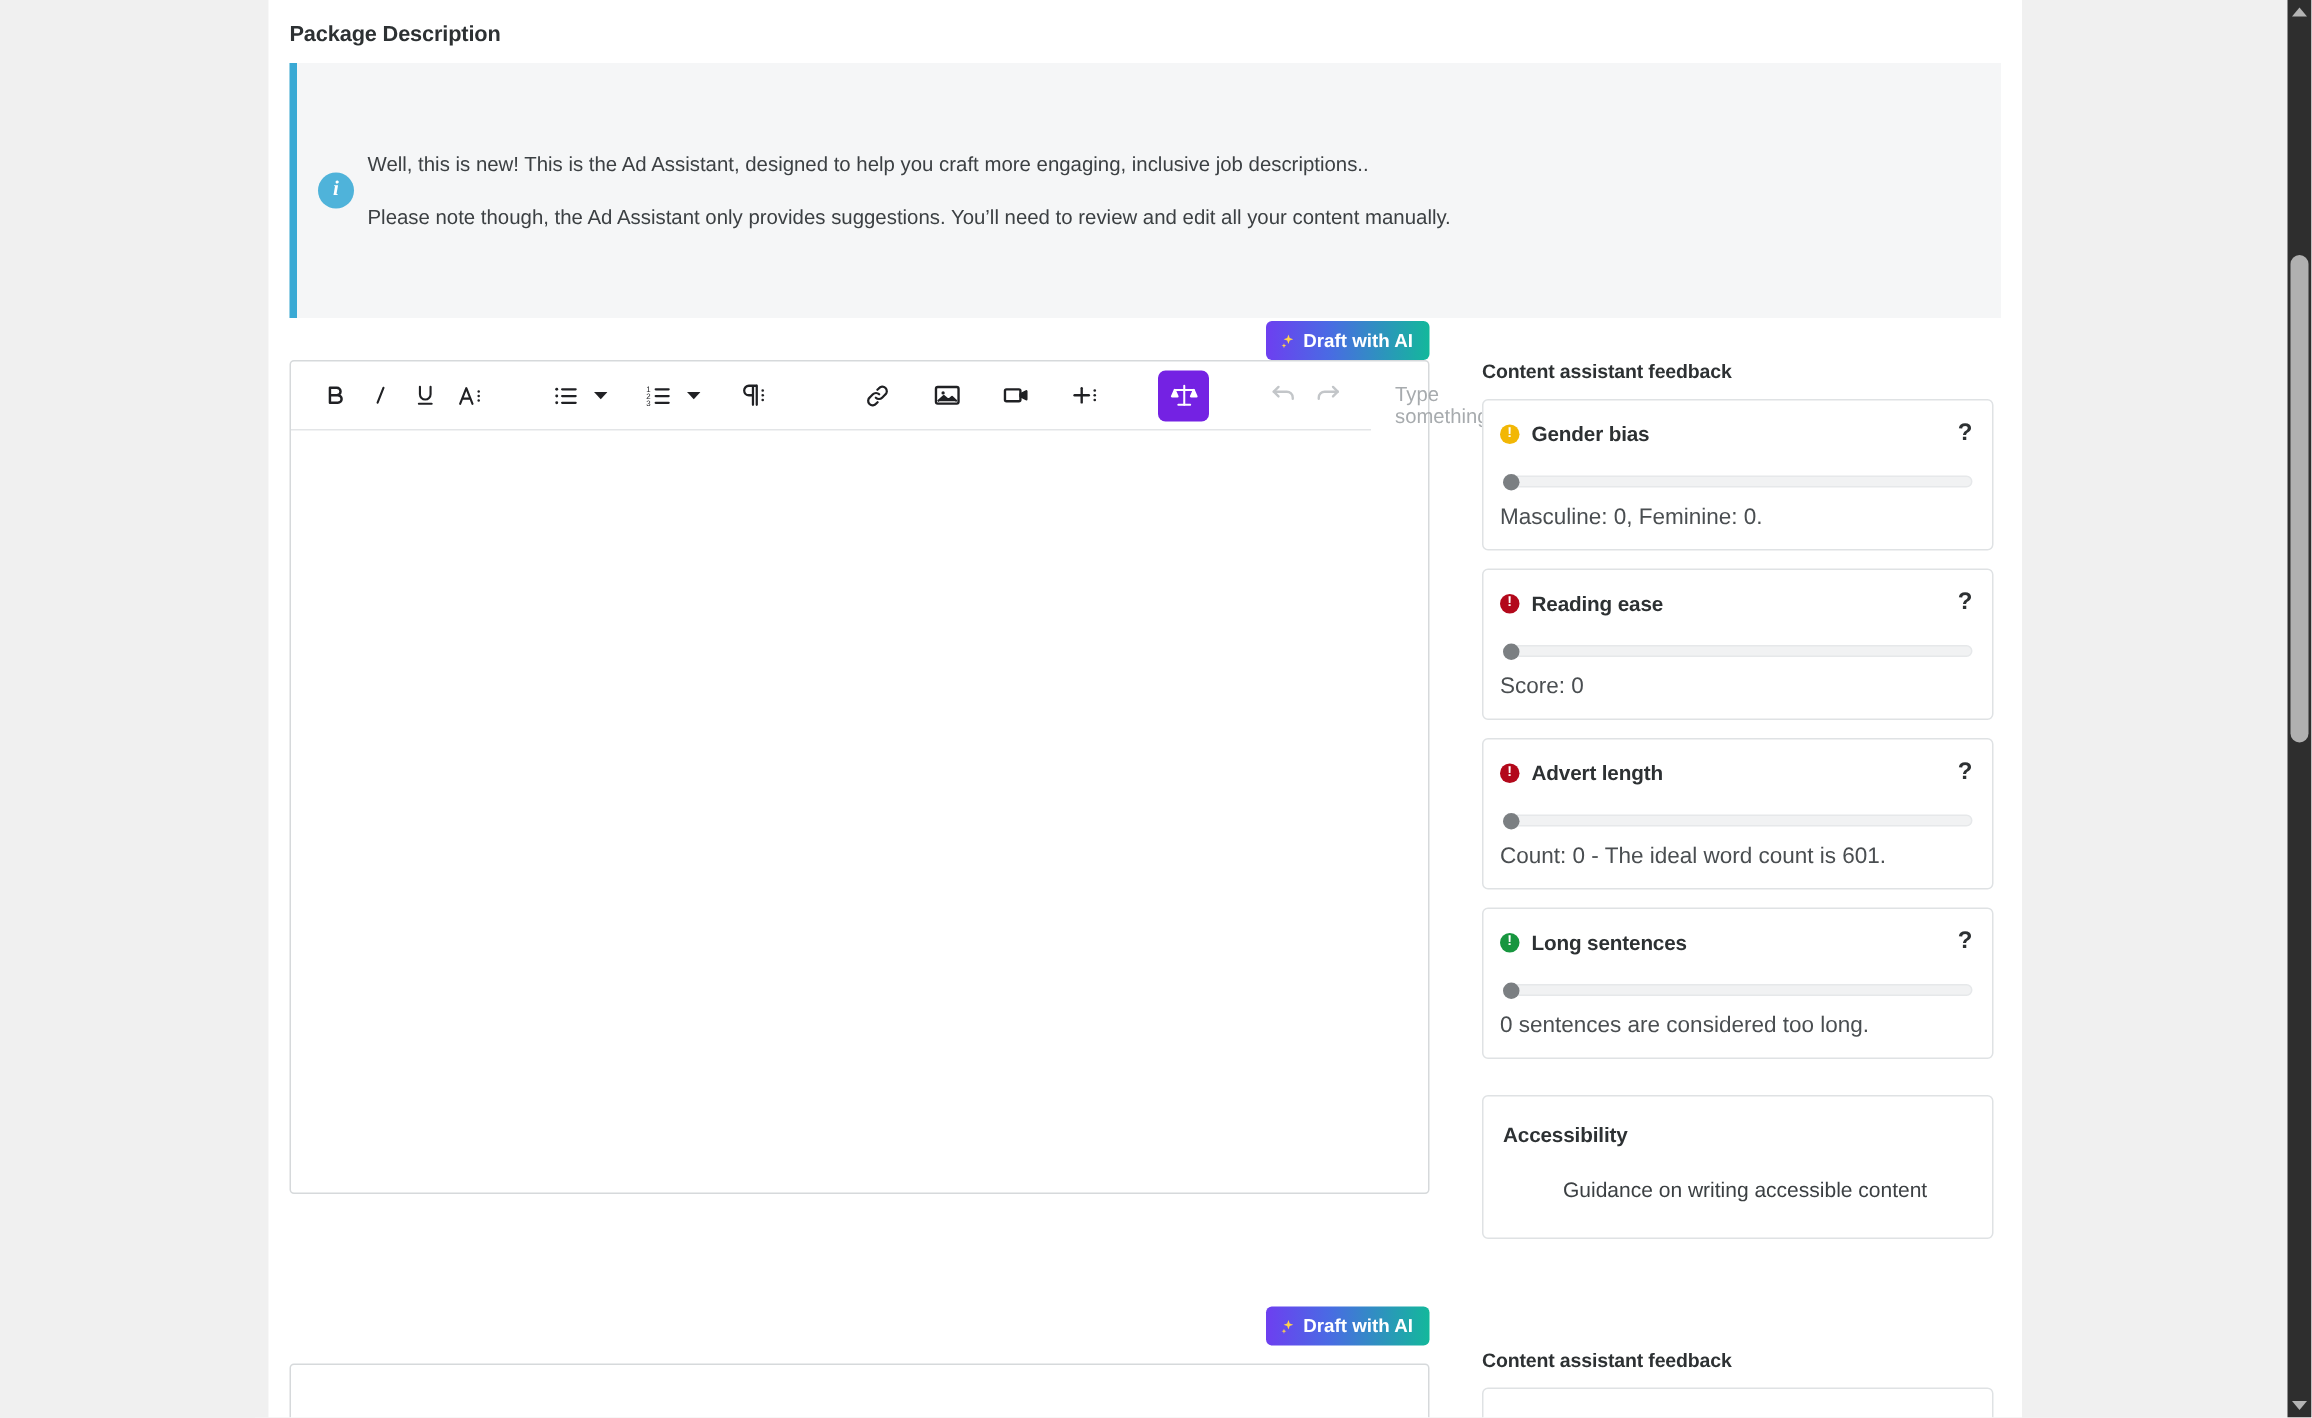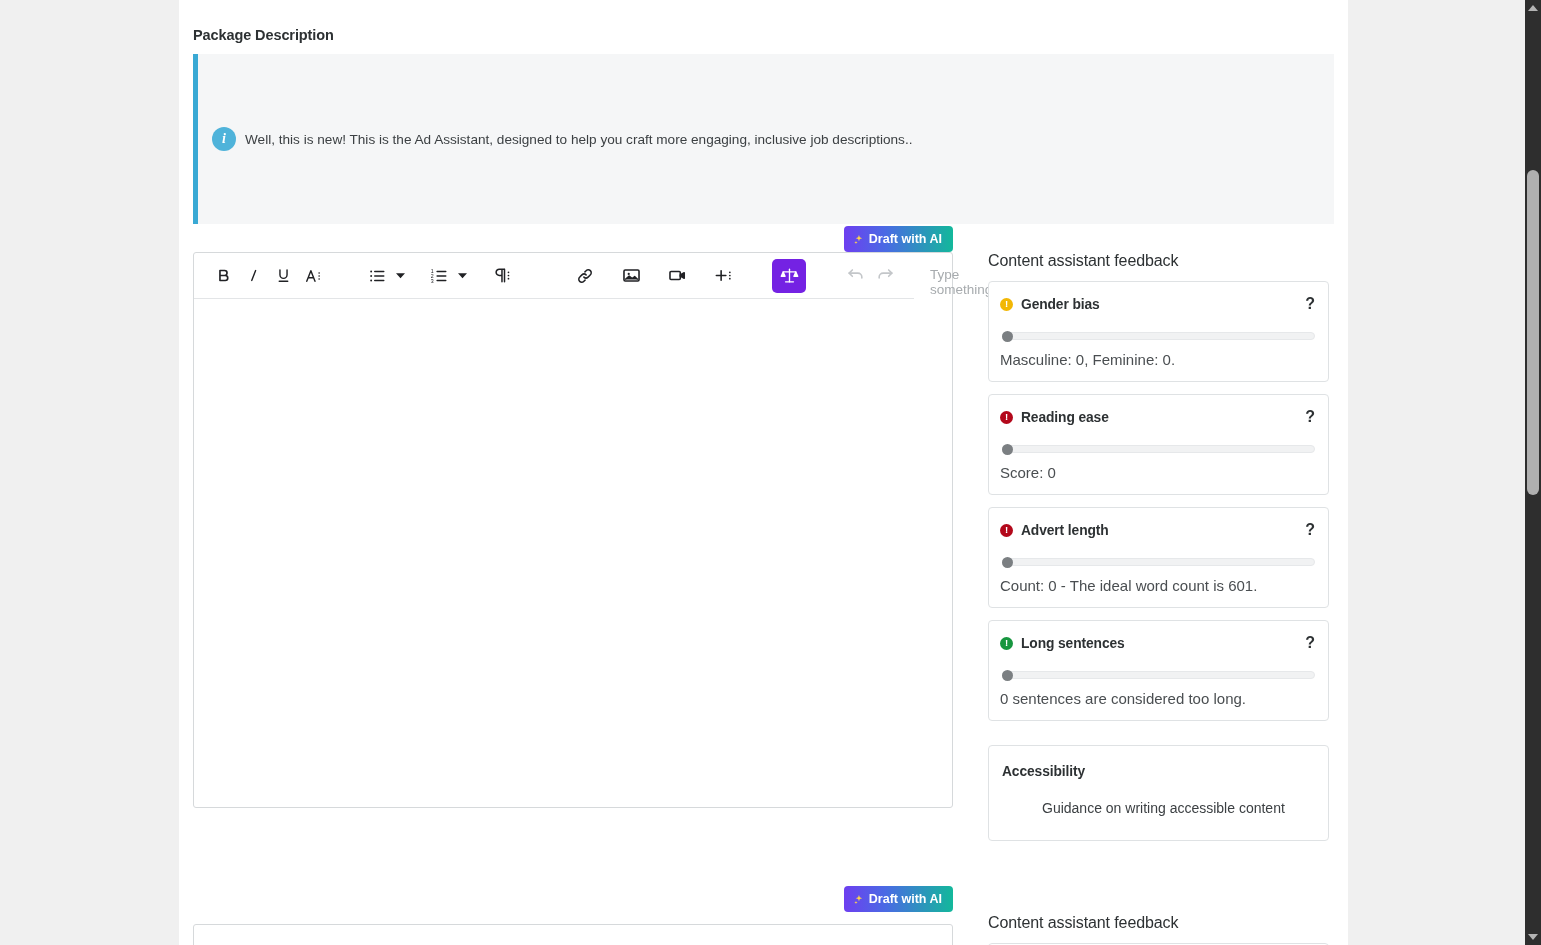--- a/index.html
+++ b/index.html
@@ -21,21 +21,21 @@
     padding: 0 14px;
     overflow: hidden;
   }
 
   
   .section-title {
     font-size: 14.5px;
     font-weight: bold;
     color: #2d3133;
     letter-spacing: -0.1px;
-    padding-top: 27px;
+    padding-top: 15px;
   }
 
   
   .info-banner {
     position: relative;
     margin-top: 11px;
     background: #f5f6f7;
     border-left: 5px solid #39a9d4;
     height: 170px;
     display: flex;
@@ -134,21 +134,21 @@
   .editor-body {
     flex: 1;
     padding: 14px 16px;
     font-size: 13.5px;
     color: #a7abae;
     cursor: text;
   }
 
   
   .panel-title {
-    font-size: 16px; font-weight: normal;
+    font-size: 13px; font-weight: bold;
     color: #2d3133; letter-spacing: -0.1px;
     margin-bottom: 11px;
   }
   .card {
     border: 1px solid #dfe2e4;
     border-radius: 4px;
     background: #ffffff;
     padding: 14px 11px 13px 11px;
     margin-bottom: 12px;
   }
@@ -267,20 +267,21 @@
 <div class="viewport">
 
   <div class="content-panel">
 
     <div class="section-title">Package Description</div>
 
     <div class="info-banner">
       <div class="info-icon">i</div>
       <div class="info-lines">
         <p>Well, this is new! This is the Ad Assistant, designed to help you craft more engaging, inclusive job descriptions..</p>
+        <p>Please note though, the Ad Assistant only provides suggestions. You’ll need to review and edit all your content manually.</p>
       </div>
     </div>
 
     <div class="cols">
 
       <div class="col-left">
 
         <button class="draft-ai-btn">
           <span class="sparkle">
             <svg width="11" height="11" viewBox="0 0 24 24" fill="#ffd24d">

